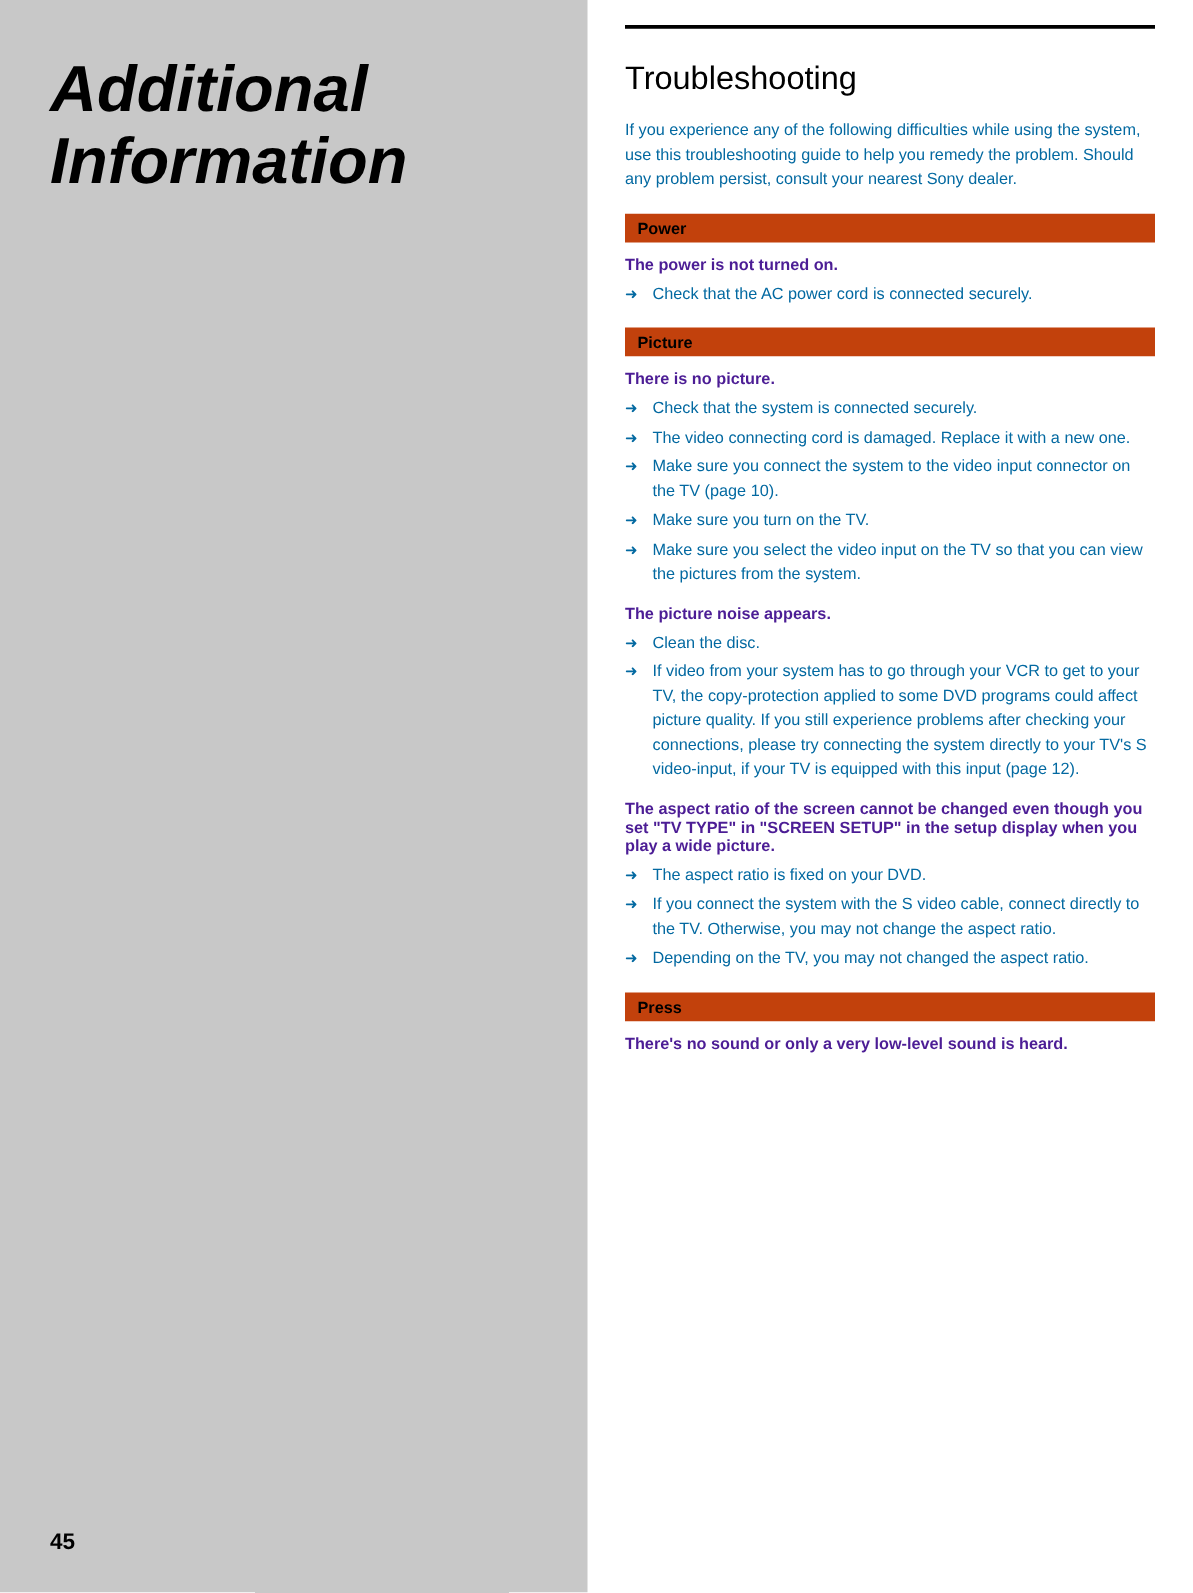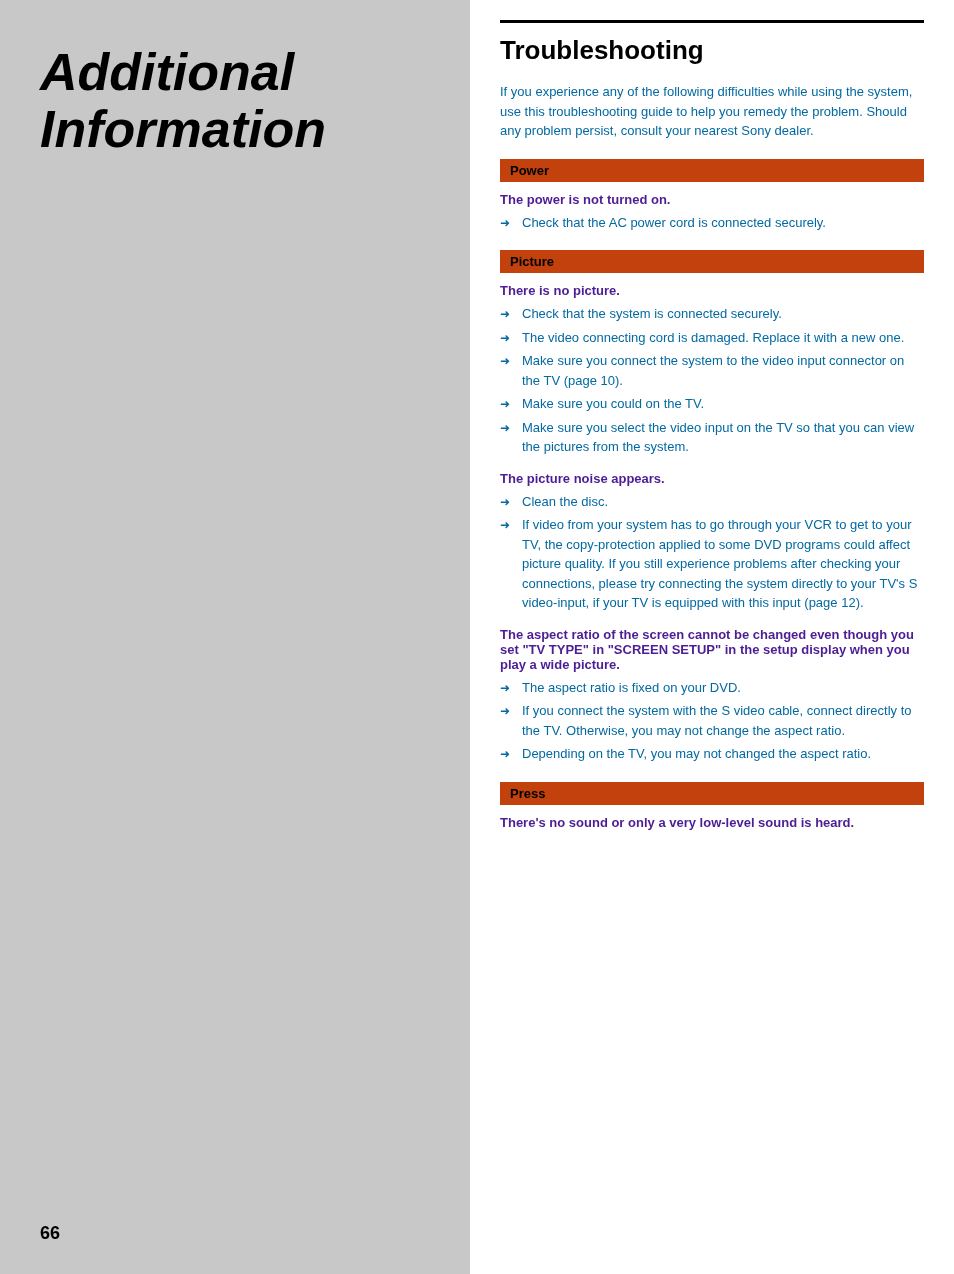--- a/index.html
+++ b/index.html
@@ -42,24 +42,24 @@
     }
 
     
     .content {
       flex: 1;
       padding: 20px 30px 40px 30px;
       background: #fff;
     }
     .content-title {
       font-size: 26px;
-      font-weight: bold;
+      font-weight: normal;
       color: #000;
       border-top: 3px solid #000;
-      padding-top: 12px;
+      padding-top: 24px;
       margin-bottom: 16px;
     }
     .intro-text {
       font-size: 13px;
       color: #0369a1;
       line-height: 1.5;
       margin-bottom: 18px;
     }
 
     
@@ -110,21 +110,21 @@
 </head>
 <body>
 
 <div class="sidebar-wrapper">
   <div class="sidebar">
     <div class="sidebar-title">
       <span>Additional</span><br>
       <span>Information</span>
     </div>
   </div>
-  <div class="sidebar-page-number">66</div>
+  <div class="sidebar-page-number">45</div>
 </div>
 
 <div class="content">
   <div class="content-title">Troubleshooting</div>
   <p class="intro-text">If you experience any of the following difficulties while using the system, use this troubleshooting guide to help you remedy the problem.  Should any problem persist, consult your nearest Sony dealer.</p>
 
   <div id="sections-container">
       <div class="section-block">
         <div class="section-header">Power</div>
         <div class="issue-block">
@@ -135,21 +135,21 @@
         </div>
       </div>
       <div class="section-block">
         <div class="section-header">Picture</div>
         <div class="issue-block">
           <div class="issue-title">There is no picture.</div>
           <ul class="bullet-list">
             <li>Check that the system is connected securely.</li>
             <li>The video connecting cord is damaged.  Replace it with a new one.</li>
             <li>Make sure you connect the system to the video input connector on the TV (page 10).</li>
-            <li>Make sure you could on the TV.</li>
+            <li>Make sure you turn on the TV.</li>
             <li>Make sure you select the video input on the TV so that you can view the pictures from the system.</li>
           </ul>
         </div>
         <div class="issue-block">
           <div class="issue-title">The picture noise appears.</div>
           <ul class="bullet-list">
             <li>Clean the disc.</li>
             <li>If video from your system has to go through your VCR to get to your TV, the copy-protection applied to some DVD programs could affect picture quality.  If you still experience problems after checking your connections, please try connecting the system directly to your TV's S video-input, if your TV is equipped with this input  (page 12).</li>
           </ul>
         </div>

